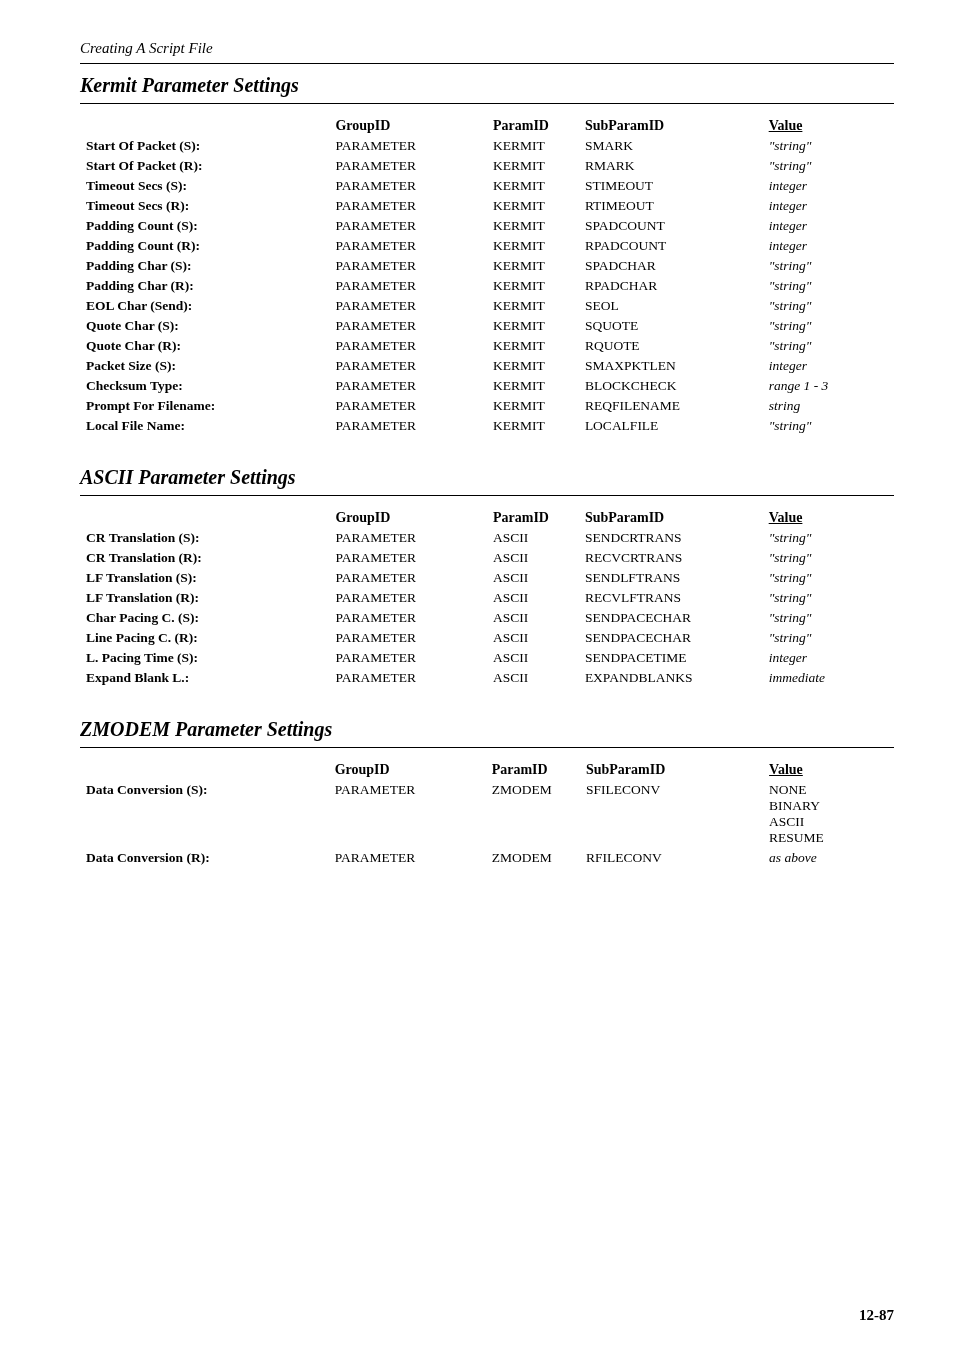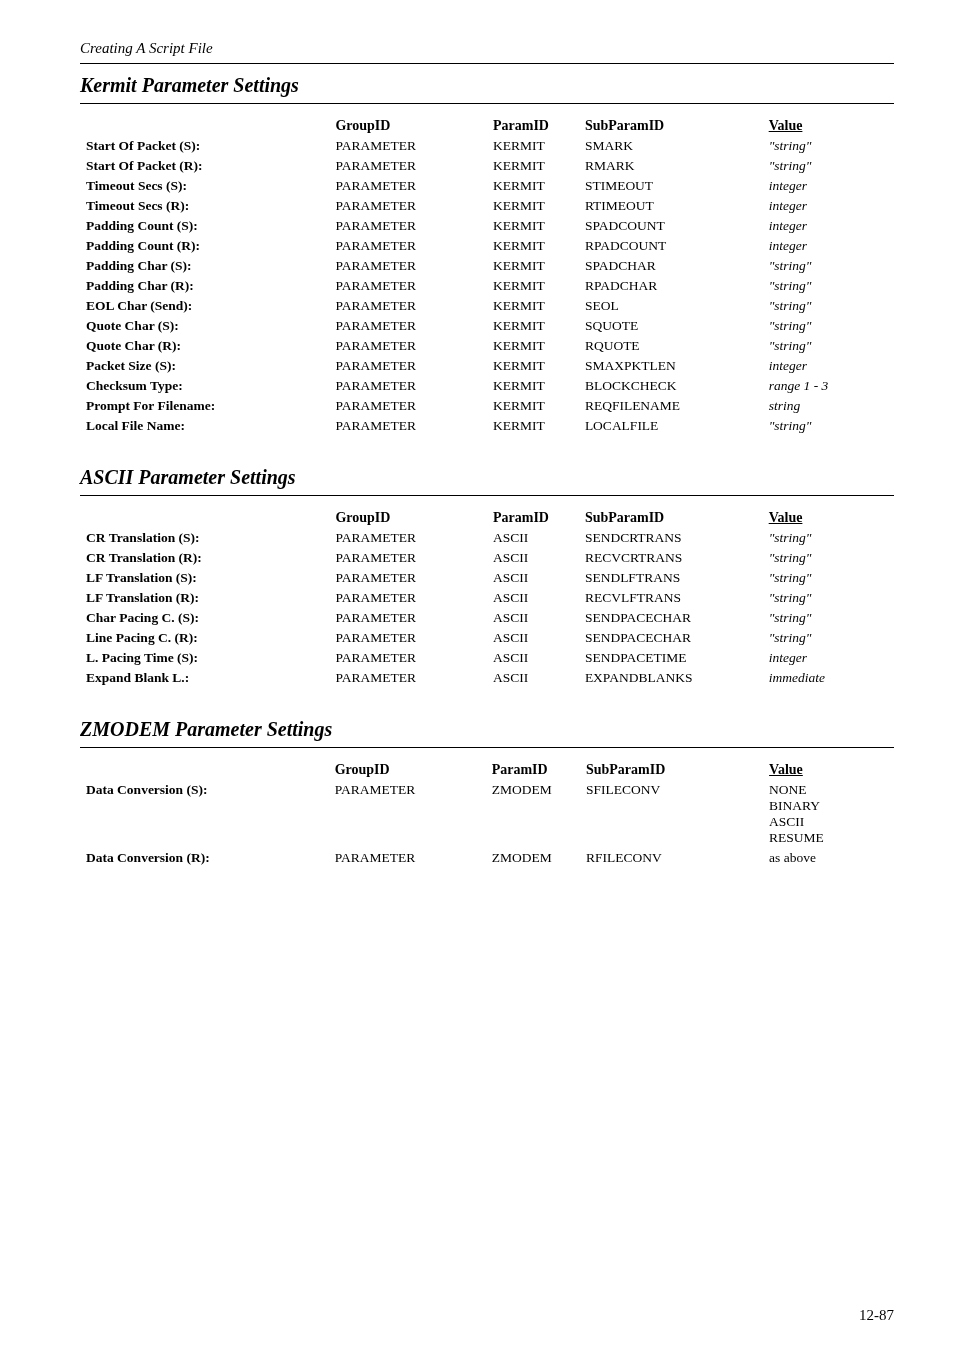--- a/index.html
+++ b/index.html
@@ -53,21 +53,21 @@
     }
     td.label {
       font-weight: bold;
       white-space: nowrap;
       margin-left: 32px;
     }
     .page-footer {
       position: absolute;
       bottom: 30px;
       right: 60px;
-      font-weight: normal;
+      font-weight: bold;
       font-size: 15px;
     }
     .col-group { width: 120px; margin-left: 40px; }
     .col-param { width: 70px; }
     .col-subparam { width: 140px; }
     .col-value { width: 100px; text-decoration: underline; }
     .col-label { width: 190px; }
   </style>
 </head>
 <body>
@@ -297,21 +297,21 @@
             <div>BINARY</div>
             <div>ASCII</div>
             <div>RESUME</div>
           </td>
         </tr>
         <tr>
           <td class="label">Data Conversion (R):</td>
           <td>PARAMETER</td>
           <td>ZMODEM</td>
           <td>RFILECONV</td>
-          <td style="">as above</td>
+          <td style="font-style: italic;">as above</td>
         </tr>
       </tbody>
   </table>
 </div>
 
 <div class="page-footer">
   <span>12-87</span>
 </div>
 
 </body></html>

